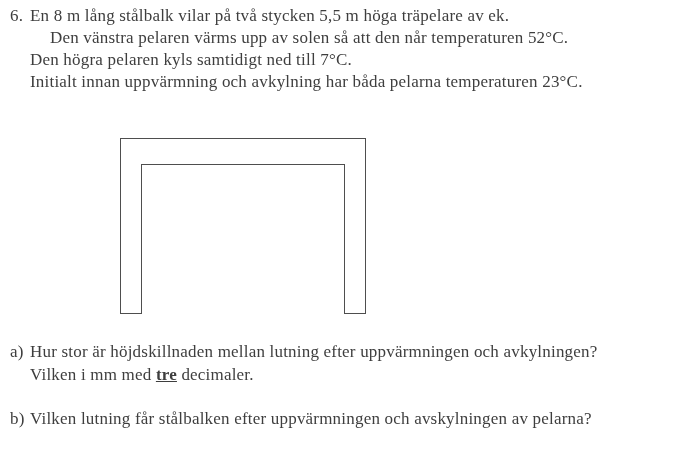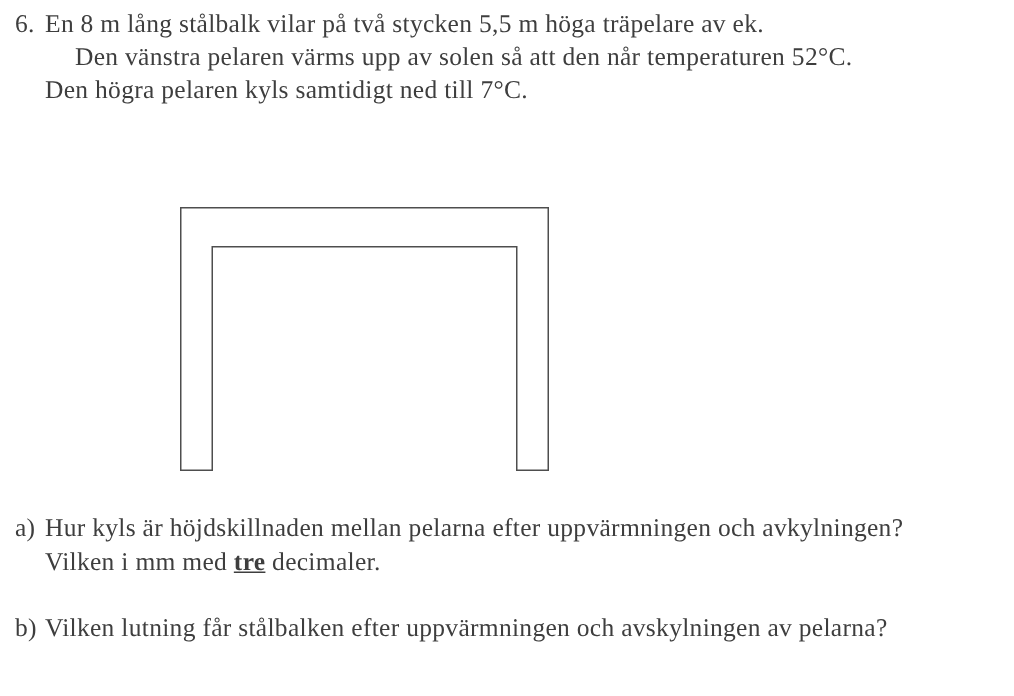--- a/index.html
+++ b/index.html
@@ -45,31 +45,34 @@
   <div class="line qline" style="left: 10px; top: 5px;">
     <span class="qlabel">6.</span>
     <span>En 8 m lång stålbalk vilar på två stycken 5,5 m höga träpelare av ek.</span>
   </div>
   <div class="line" style="left: 30px; top: 27px; margin-left: 20px;">
     <span>Den vänstra pelaren värms upp av solen så att den når temperaturen 52°C.</span>
   </div>
   <div class="line" style="left: 30px; top: 49px; text-align: center;">
     <span>Den högra pelaren kyls samtidigt ned till 7°C.</span>
   </div>
+  <div class="line" style="left: 30px; top: 71px;">
+    <span>Initialt innan uppvärmning och avkylning har båda pelarna temperaturen 23°C.</span>
+  </div>
 
 
   <div>
     <div class="fig-rect beam"></div>
     <div class="fig-rect pillar pillar-left"></div>
     <div class="fig-rect pillar pillar-right"></div>
   </div>
 
   <div class="line qline" style="left: 10px; top: 341px;">
     <span class="qlabel">a)</span>
-    <span>Hur kyls är höjdskillnaden mellan pelarna efter uppvärmningen och avkylningen?</span>
+    <span>Hur stor är höjdskillnaden mellan lutning efter uppvärmningen och avkylningen?</span>
   </div>
   <div class="line" style="left: 30px; top: 364px;">
     <span>Vilken i mm med</span>
     <span class="emph">tre</span>
     <span>decimaler.</span>
   </div>
 
   <div class="line qline" style="left: 10px; top: 408px;">
     <span class="qlabel">b)</span>
     <span>Vilken lutning får stålbalken efter uppvärmningen och avskylningen av pelarna?</span>

